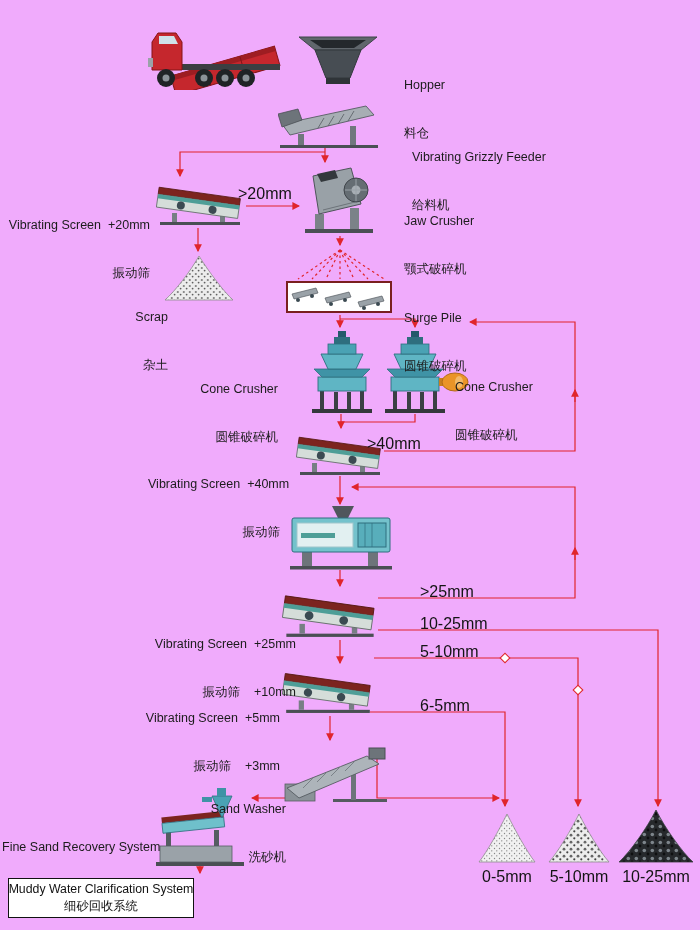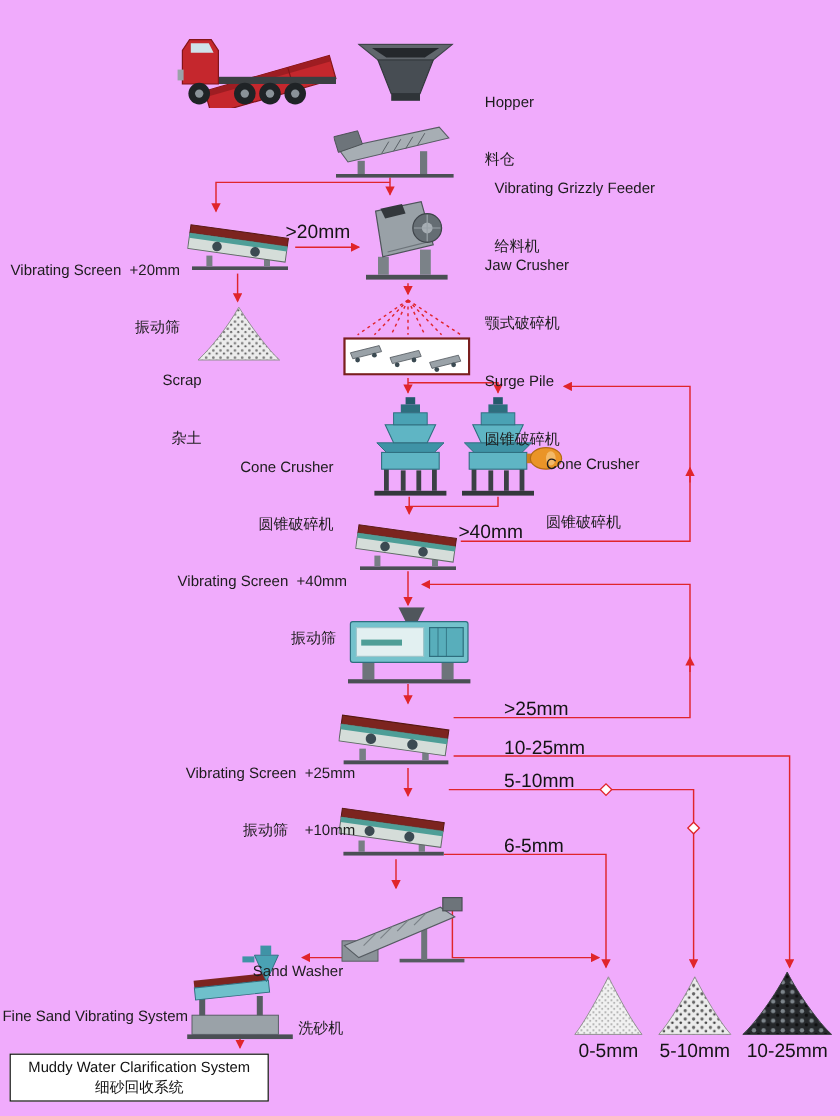--- a/index.html
+++ b/index.html
@@ -340,46 +340,50 @@
   <div class="lbl" style="left:455px;top:346px">
     <div>Cone Crusher</div>
     <div>圆锥破碎机</div>
   </div>
 
   <div class="lbl center" style="left:148px;top:443px;width:132px">
     <div>Vibrating Screen  +40mm</div>
     <div>振动筛</div>
   </div>
 
-  <div class="flowlbl" style="left:382px;top:435px">&gt;40mm</div>
+  <div class="flowlbl" style="left:367px;top:435px">&gt;40mm</div>
 
 
   <div class="lbl center" style="left:150px;top:603px;width:146px">
     <div>Vibrating Screen  +25mm</div>
     <div>振动筛    +10mm</div>
   </div>
 
   <div class="flowlbl" style="left:420px;top:583px">&gt;25mm</div>
   <div class="flowlbl" style="left:420px;top:615px">10-25mm</div>
 
+  <div class="lbl center" style="left:134px;top:677px;width:146px">
+    <div>Vibrating Screen  +5mm</div>
+    <div>振动筛    +3mm</div>
+  </div>
 
   <div class="flowlbl" style="left:420px;top:643px">5-10mm</div>
   <div class="flowlbl" style="left:420px;top:697px">6-5mm</div>
 
   <div class="lbl center" style="left:194px;top:768px;width:92px">
     <div>Sand Washer</div>
     <div>洗砂机</div>
   </div>
 
   <div class="lbl center" style="left:2px;top:806px;width:152px">
-    <div>Fine Sand Vibrating System</div>
+    <div>Fine Sand Recovery System</div>
     <div>细砂回收系统</div>
   </div>
 
-  <div id="muddy-box" style="left:8px;top:878px;width:216px;height:40px">
+  <div id="muddy-box" style="left:8px;top:878px;width:186px;height:40px">
     <div>Muddy Water Clarification System</div>
     <div>细砂回收系统</div>
   </div>
 
   <div class="flowlbl center" style="left:478px;top:868px;width:58px;text-align:center">0-5mm</div>
   <div class="flowlbl center" style="left:548px;top:868px;width:62px;text-align:center">5-10mm</div>
   <div class="flowlbl center" style="left:618px;top:868px;width:76px;text-align:center">10-25mm</div>
 
 </div>
 

